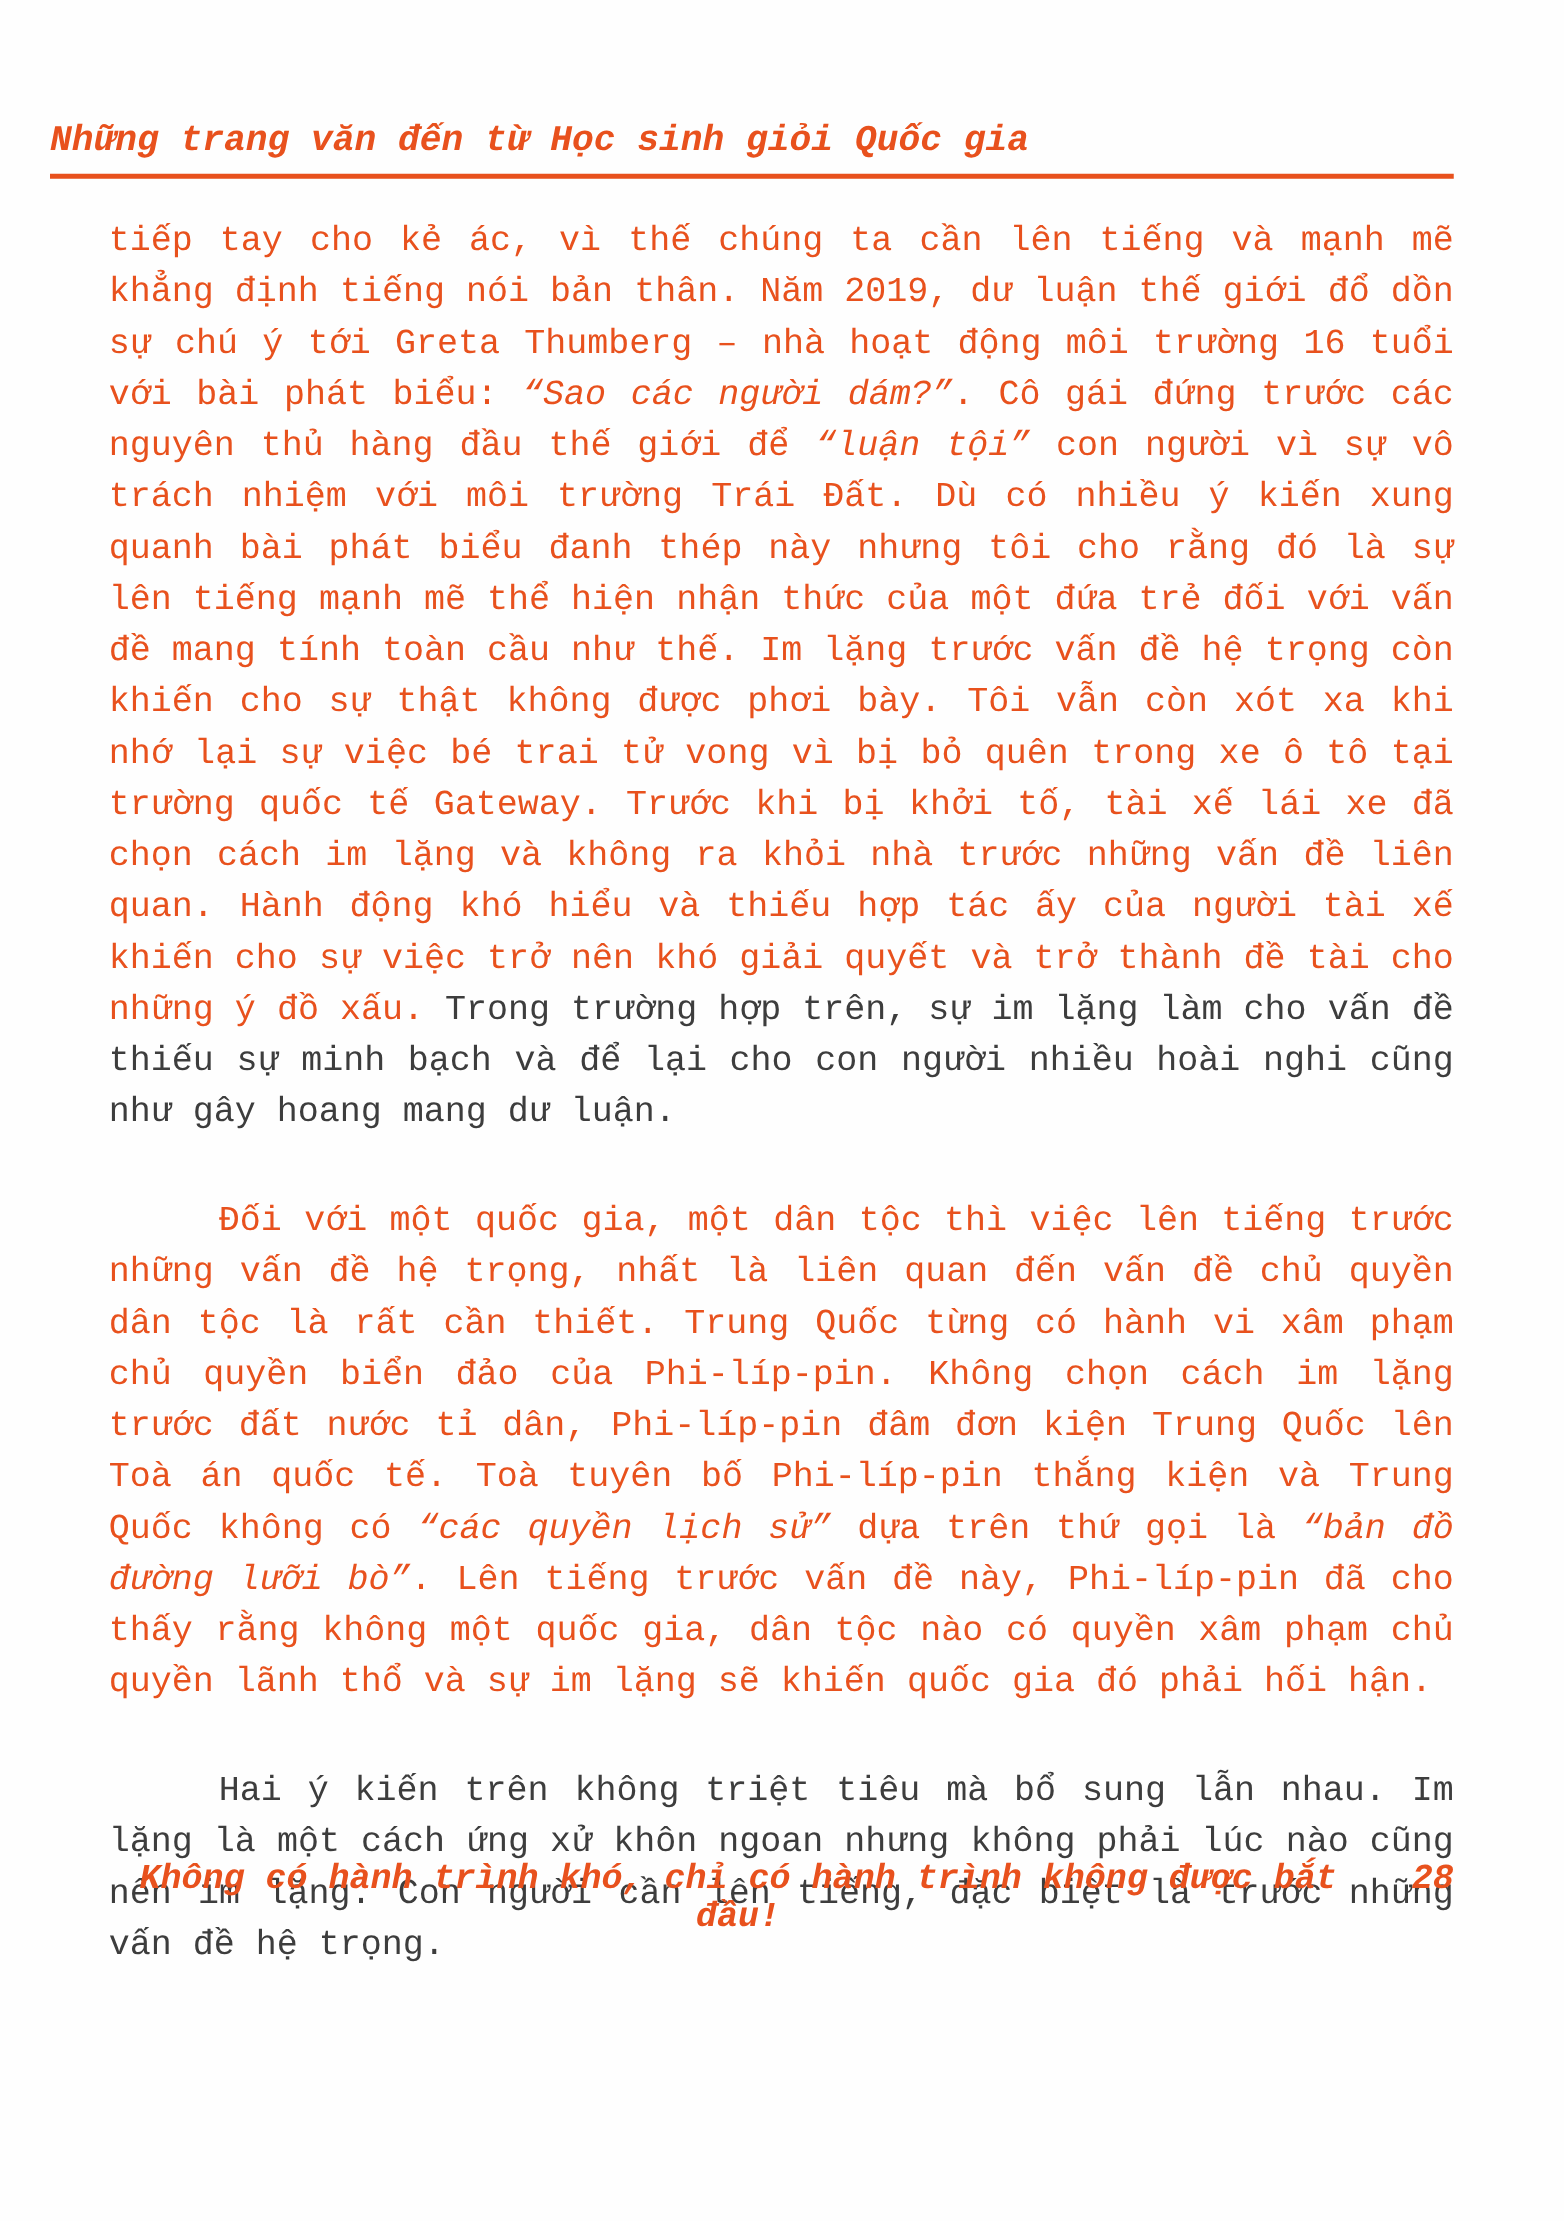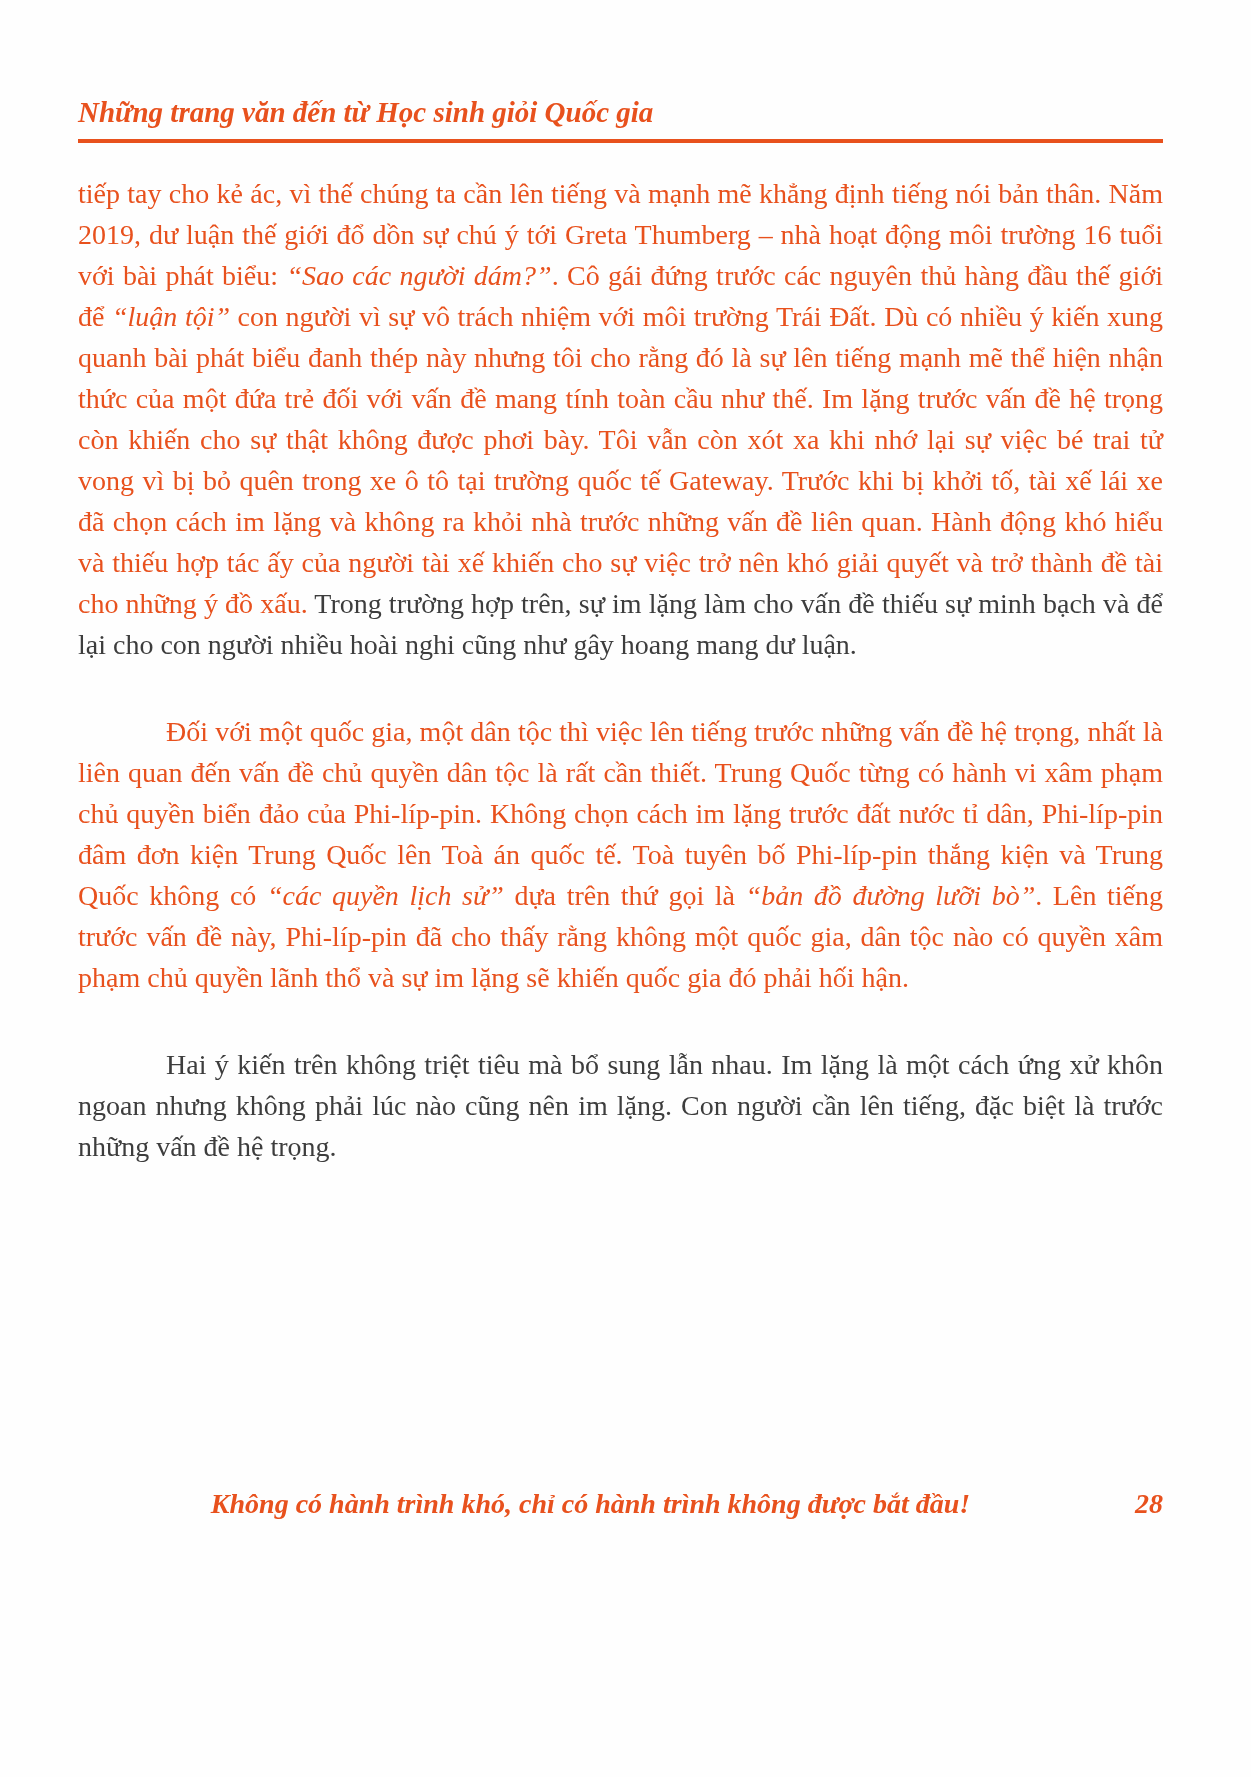--- a/index.html
+++ b/index.html
@@ -7,22 +7,22 @@
     padding: 0;
     background: #ffffff;
   }
   .page {
     position: relative;
     width: 1251px;
     height: 1777px;
     margin: 0 auto;
     background: #fefefe;
     box-sizing: border-box;
-    padding: 96px 88px 0 78px;
-    font-family: Liberation Serif, serif;
+    padding: 96px 88px 0 40px;
+    font-family: Liberation Mono, monospace;
     overflow: hidden;
   }
   .page-header {
     display: flex;
     justify-content: space-between;
     align-items: baseline;
     font-size: 29px;
     font-weight: bold;
     font-style: italic;
     color: var(--accent, #E8511D);
@@ -32,20 +32,21 @@
   .page-header .author {
     padding-left: 40px;
     white-space: nowrap;
   }
   .page-body {
     margin-top: 30px;
     font-size: 28px;
     line-height: 41px;
     text-align: justify;
     color: var(--accent, #E8511D);
+    margin-left: 47px;
   }
   .page-body p {
     margin: 0 0 46px 0;
   }
   .page-body p.indent {
     text-indent: 88px;
   }
   .ink-accent { color: var(--accent, #E8511D); }
   .ink-black  { color: var(--ink, #3d3d3d); }
   .italic     { font-style: italic; }

